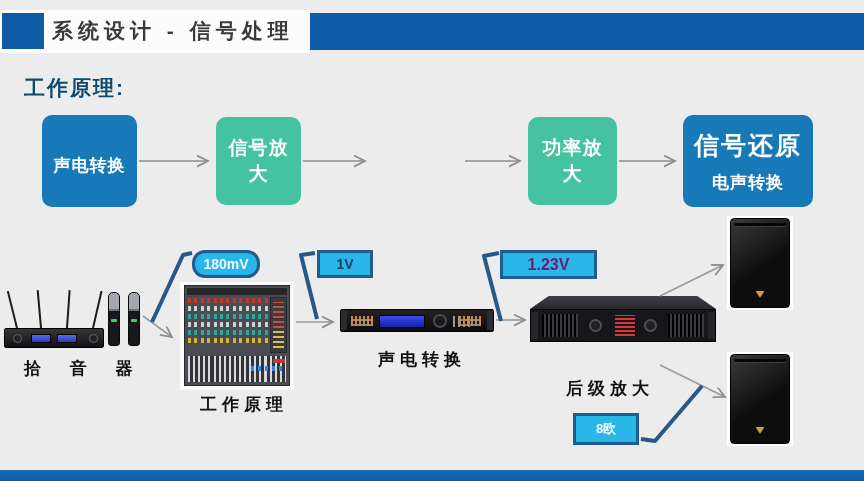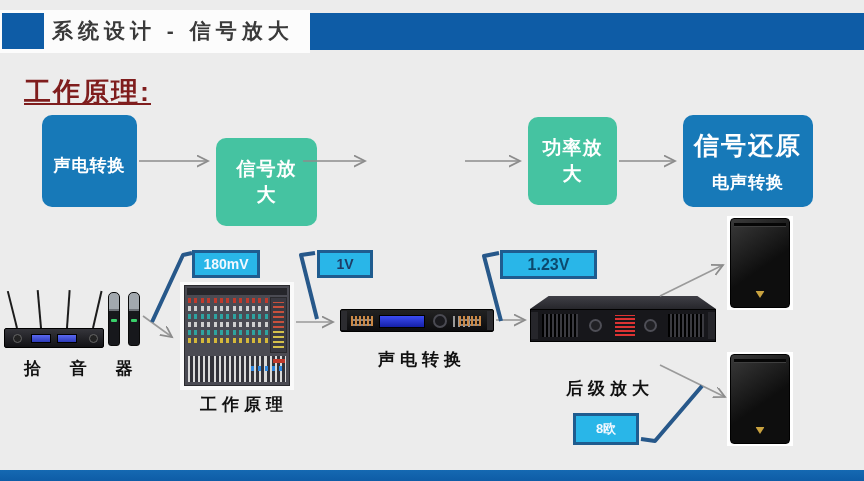--- a/index.html
+++ b/index.html
@@ -8,44 +8,44 @@
   }
   *{margin:0;padding:0;box-sizing:border-box;}
   body{font-family:"Liberation Sans","DejaVu Sans",sans-serif;background:#d8d8d8;}
   .slide{position:relative;width:864px;height:481px;background:#ececec;overflow:hidden;}
 
   
   .title-band{position:absolute;left:0;top:10px;width:310px;height:43px;background:#fcfcfc;}
   .title-square{position:absolute;left:2px;top:13px;width:42px;height:36px;background:var(--accent-blue);}
   .page-title{position:absolute;left:52px;top:17px;font-size:21px;font-weight:bold;color:#3a3a3a;letter-spacing:5px;white-space:nowrap;}
   .title-bar{position:absolute;left:310px;top:13px;width:554px;height:37px;background:var(--accent-blue);}
-  .section-heading{position:absolute;left:24px;top:74px;font-size:27px;font-weight:bold;color:#7f1d1d;letter-spacing:2px;text-decoration:underline;}
+  .section-heading{position:absolute;left:24px;top:74px;font-size:21px;font-weight:bold;color:#0c4a6e;letter-spacing:2px;}
 
   
   .flow-box{position:absolute;border-radius:10px;display:flex;flex-direction:column;align-items:center;justify-content:center;color:#fff;text-align:center;}
   .flow-primary{background:var(--box-blue);}
   .flow-step{background:var(--box-teal);}
   .fb1{left:42px;top:115px;width:95px;height:92px;}
-  .fb2{left:216px;top:117px;width:101px;height:88px;margin-top:21px;}
+  .fb2{left:216px;top:117px;width:85px;height:88px;}
   .fb3{left:373px;top:117px;width:90px;height:88px;}
   .fb4{left:528px;top:117px;width:89px;height:88px;}
   .fb5{left:683px;top:115px;width:130px;height:92px;}
   .fb-title{font-size:27px;font-weight:bold;letter-spacing:2px;}
   .fb5 .fb-title{font-size:25px;}
   .fb-sub{font-size:17px;font-weight:bold;margin-top:9px;letter-spacing:1px;}
   .fb-label{font-size:19px;font-weight:bold;width:62px;line-height:1.35;word-break:break-all;letter-spacing:1px;}
 
   
   .overlay{position:absolute;left:0;top:0;z-index:5;pointer-events:none;}
 
   
   .sig-label{position:absolute;z-index:6;background:var(--label-cyan);border:3px solid var(--label-border);display:flex;align-items:center;justify-content:center;font-weight:bold;}
-  .sl-180{left:192px;top:250px;width:68px;height:28px;font-size:14px;color:#f2f8ff;}
+  .sl-180{left:192px;top:250px;width:68px;height:28px;font-size:14px;color:#f2f8ff;border-radius:13px;}
   .sl-1v{left:317px;top:250px;width:56px;height:28px;font-size:14px;color:#1e3c66;}
-  .sl-123{left:500px;top:250px;width:97px;height:29px;font-size:16px;color:#0c4a6e;text-align:center;}
+  .sl-123{left:500px;top:250px;width:97px;height:29px;font-size:16px;color:#701a75;text-align:center;}
   .sl-8{left:573px;top:413px;width:66px;height:32px;font-size:13px;color:#f2f8ff;}
 
   
   .dev-label{position:absolute;z-index:6;font-weight:bold;color:#111;font-size:17px;white-space:nowrap;}
   .dl-mic{left:24px;top:357px;letter-spacing:12px;}
   .dl-pre{left:200px;top:393px;letter-spacing:5px;}
   .dl-proc{left:378px;top:348px;letter-spacing:5px;}
   .dl-post{left:566px;top:377px;letter-spacing:5px;}
 
   
@@ -109,21 +109,21 @@
   
   .bottom-bar{position:absolute;left:0;bottom:0;width:864px;height:11px;background:linear-gradient(#1569b2,var(--accent-blue));}
 </style>
 </head>
 <body>
 
 <div class="slide">
 
   <div class="title-band"></div>
   <div class="title-square"></div>
-  <div class="page-title">系统设计 - 信号放大</div>
+  <div class="page-title">系统设计 - 信号处理</div>
   <div class="title-bar"></div>
   <div class="section-heading">工作原理:</div>
 
   <div class="flow-box flow-primary fb1">
     <div class="fb-sub">声电转换</div>
   </div>
   <div class="flow-box flow-step fb2">
     <div class="fb-label">信号放大</div>
   </div>
   <div class="flow-box flow-primary fb5">

